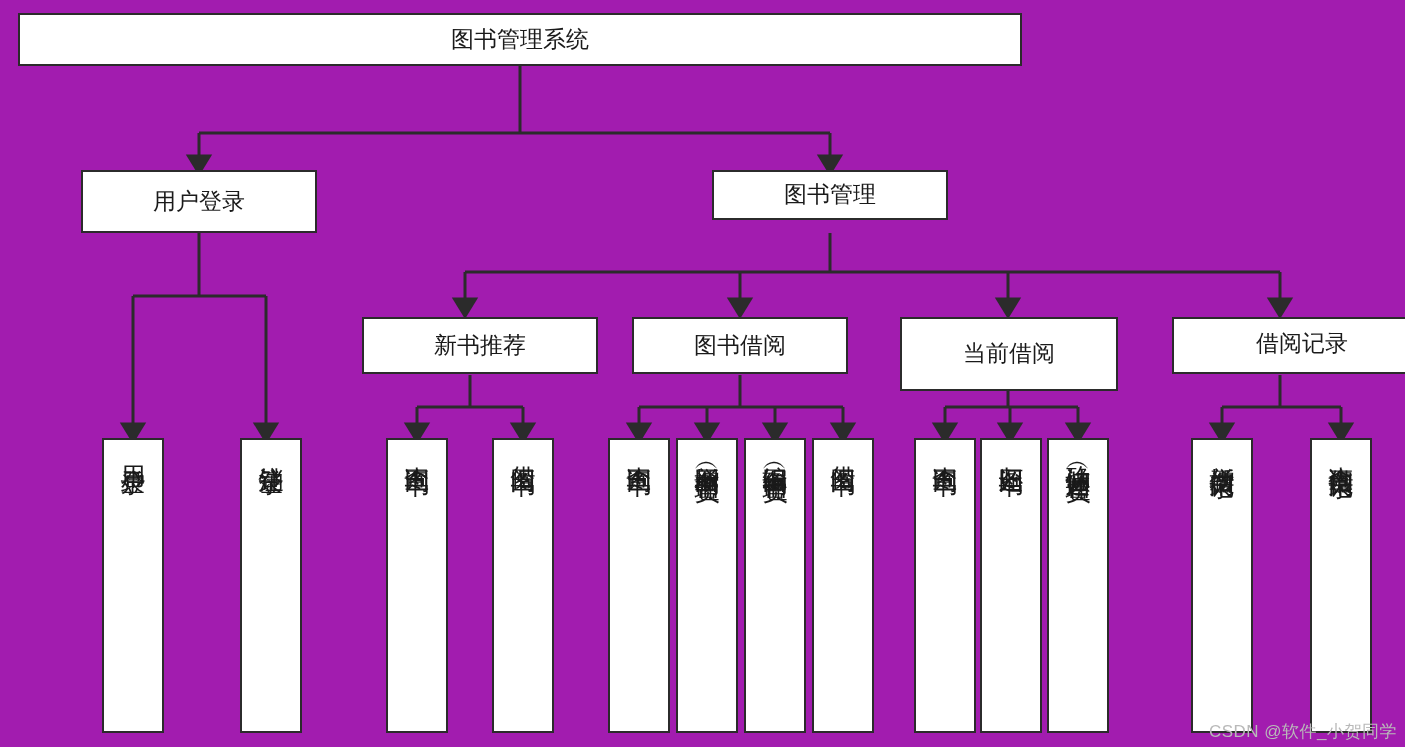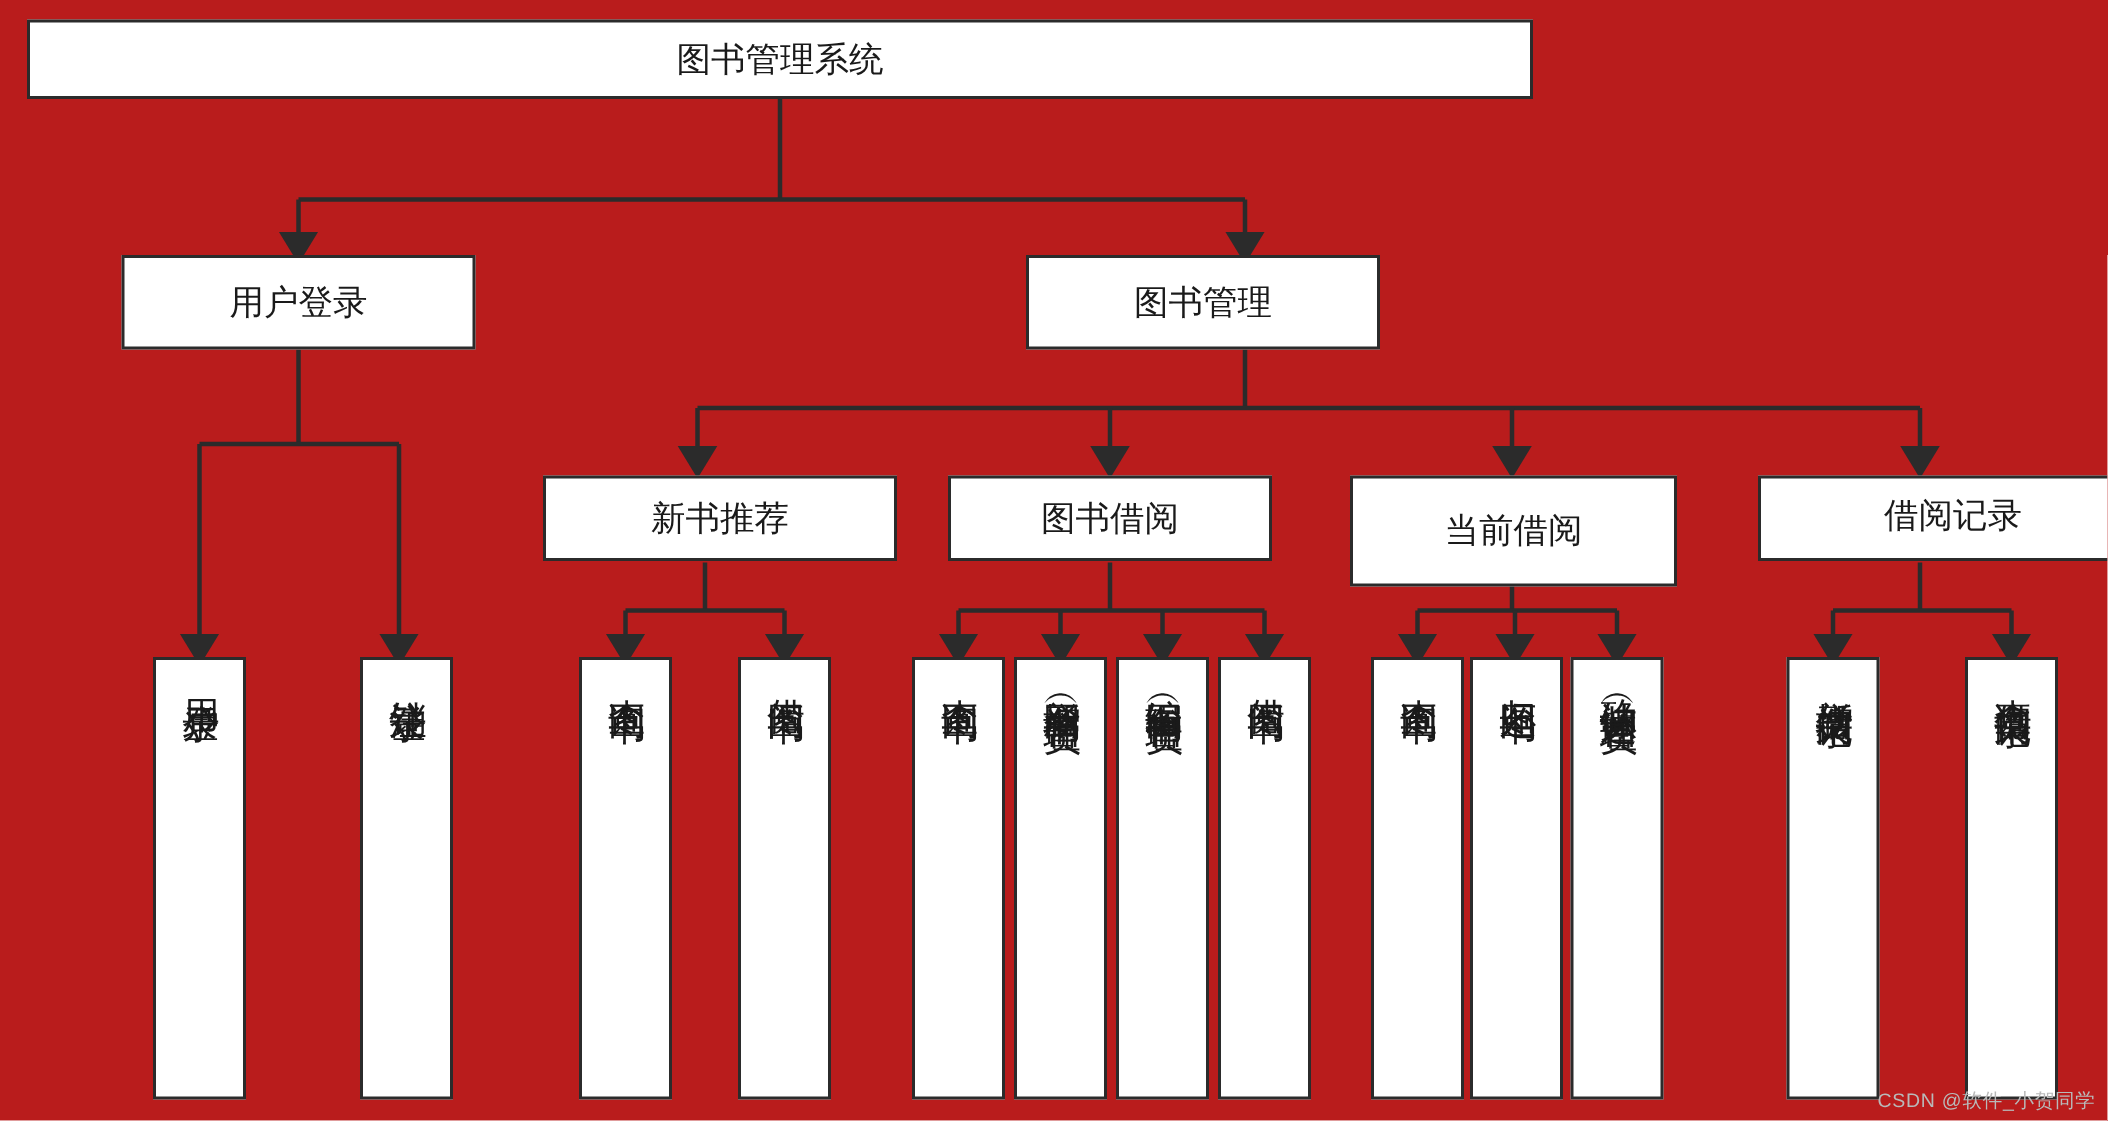--- a/index.html
+++ b/index.html
@@ -8,21 +8,21 @@
     padding: 0;
     background: #ffffff;
   }
   body {
     font-family: "Liberation Sans", "DejaVu Sans", sans-serif;
   }
   #diagram-root {
     position: relative;
     width: 1405px;
     height: 747px;
-    background: #b91c1c;
+    background: #a21caf;
     overflow: hidden;
   }
   svg.wires {
     position: absolute;
     left: 0;
     top: 0;
     width: 1405px;
     height: 747px;
   }
   .node {
@@ -53,21 +53,21 @@
     writing-mode: vertical-rl;
     text-orientation: upright;
     font-size: 25px;
     letter-spacing: 2px;
     line-height: 1;
   }
   .watermark {
     position: absolute;
     right: 8px;
     bottom: 4px;
-    font-size: 13px;
+    font-size: 17px;
     color: #b9b9b9;
     letter-spacing: 0.5px;
     z-index: 5;
     white-space: nowrap;
   }
 </style>
 </head>
 <body>
 
 <div id="diagram-root">
@@ -122,21 +122,21 @@
     </g>
   </svg>
 
   <div class="node h-node" style="left:18px; top:13px; width:1004px; height:53px;">
     <span class="node-label">图书管理系统</span>
   </div>
 
   <div class="node h-node" style="left:81px; top:170px; width:236px; height:63px;">
     <span class="node-label">用户登录</span>
   </div>
-  <div class="node h-node" style="left:684px; top:170px; width:236px; height:63px;">
+  <div class="node h-node" style="left:712px; top:170px; width:236px; height:50px;">
     <span class="node-label">图书管理</span>
   </div>
 
   <div class="node h-node" style="left:362px; top:317px; width:236px; height:57px;">
     <span class="node-label">新书推荐</span>
   </div>
   <div class="node h-node" style="left:632px; top:317px; width:216px; height:57px;">
     <span class="node-label">图书借阅</span>
   </div>
   <div class="node h-node" style="left:900px; top:317px; width:218px; height:74px;">

